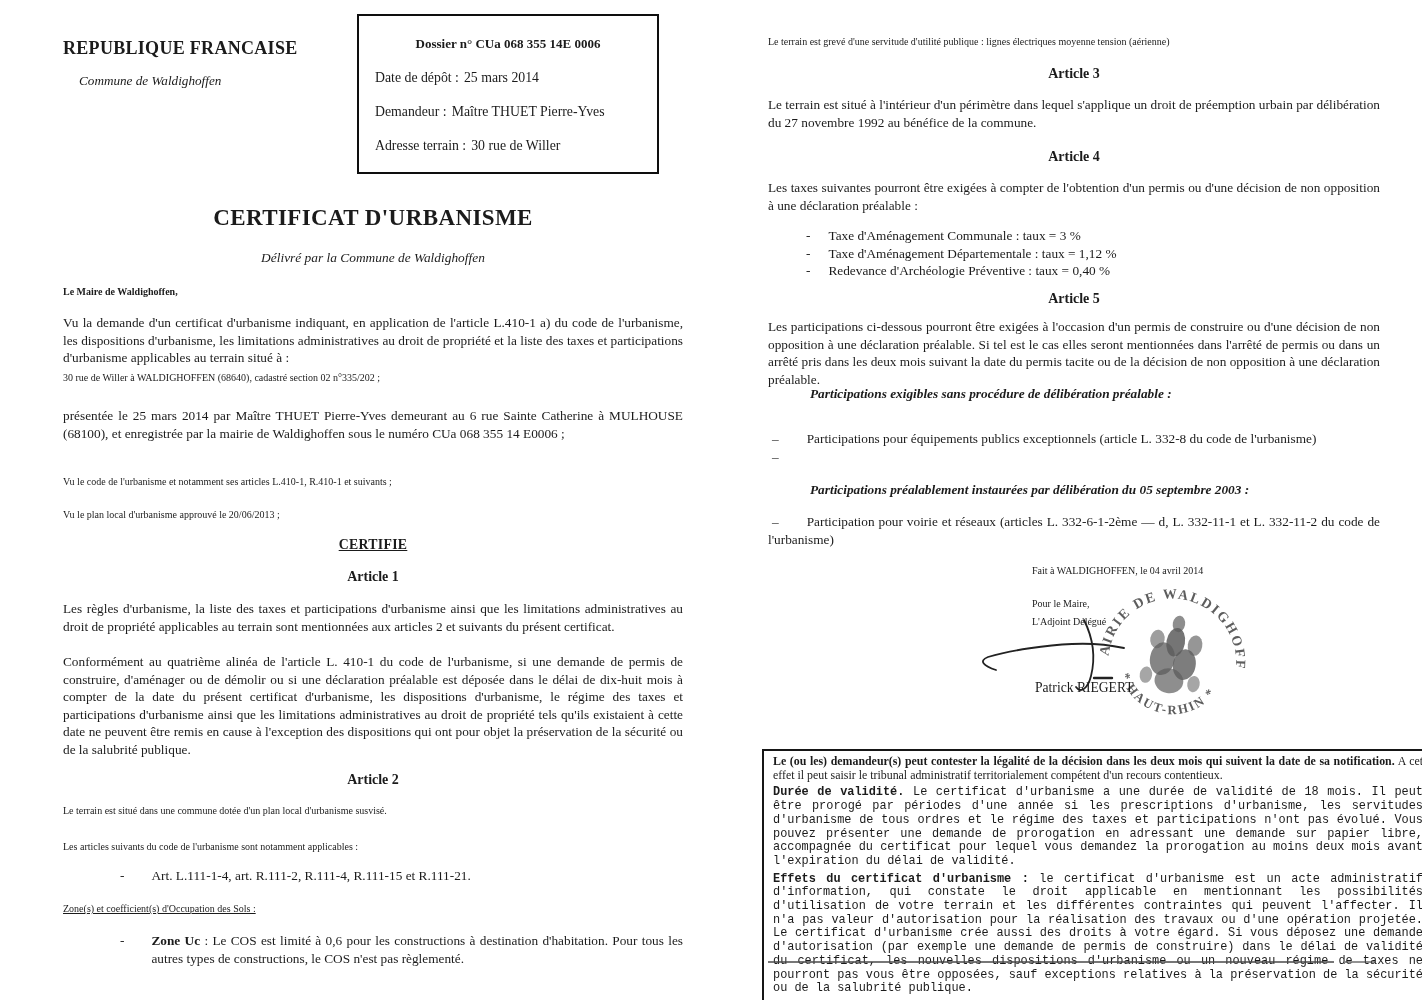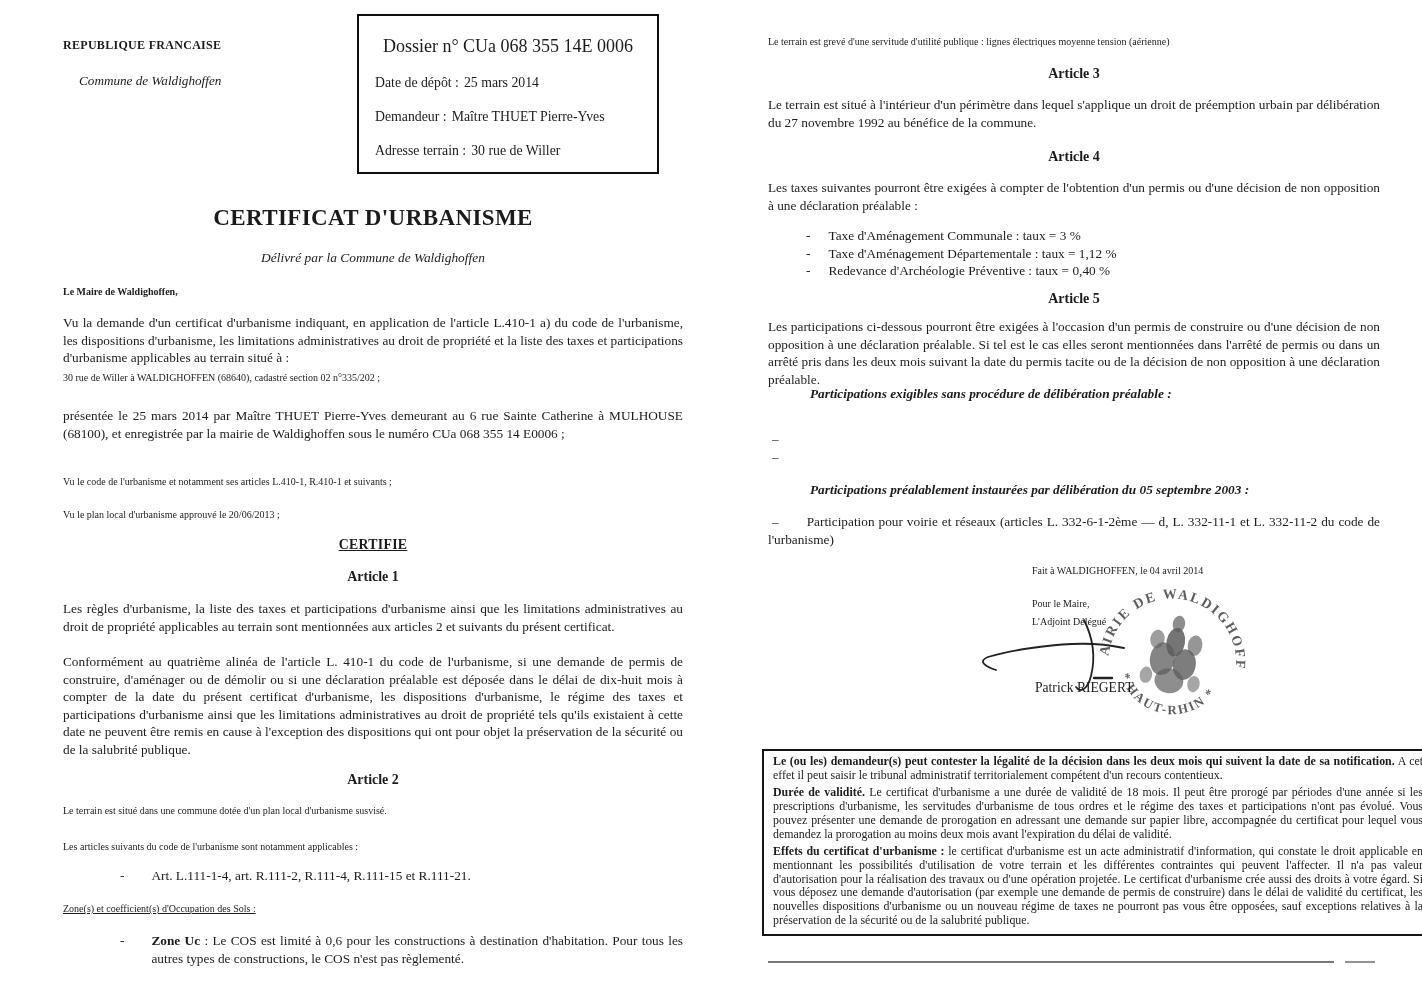--- a/index.html
+++ b/index.html
@@ -13,29 +13,29 @@
   .para{font-size:13.3px;line-height:17.5px;text-align:justify;}
   .line{font-size:10px;line-height:17px;}
   .center{text-align:center;}
   .bold{font-weight:bold;}
   .underline{text-decoration:underline;}
 
   
   .lp{left:63px;width:620px;}
   .rp{left:768px;width:612px;}
 
-  .republic{font-size:12px;font-weight:bold;letter-spacing:.3px;}
+  .republic{font-size:18px;font-weight:bold;letter-spacing:.3px;}
   .commune{font-size:13.2px;font-style:italic;}
 
   .dossier-box{
     left:357px;top:14px;width:302px;height:160px;
     border:2px solid #0e0e0e;background:#fff;
     padding:20px 16px 0 16px;box-sizing:border-box;
   }
-  .dossier-title{font-size:18px;font-weight:normal;text-align:center;}
+  .dossier-title{font-size:13px;font-weight:bold;text-align:center;}
   .dossier-field{margin-top:18px;font-size:13.8px;}
   .dossier-field .lbl{font-weight:normal;}
   .dossier-field .val{margin-left:5px;}
 
   .doc-title{font-size:23px;font-weight:bold;letter-spacing:.4px;}
   .doc-subtitle{font-size:13.4px;font-style:italic;}
   .h-article{font-size:14px;font-weight:bold;}
   .certifie{font-size:13.8px;font-weight:bold;text-decoration:underline;letter-spacing:.3px;}
 
   .bullet-row{display:flex;font-size:13.3px;line-height:17.5px;}
@@ -45,21 +45,21 @@
   .sec-head{font-size:13.3px;font-weight:bold;font-style:italic;}
 
   .legal-box{
     left:762px;top:749px;width:672px;
     border:2px solid #161616;box-sizing:border-box;
     padding:4px 9px 7px 9px;background:#fff;
   }
   .legal-box p{
     margin:0;font-size:11.9px;line-height:13.7px;text-align:justify;
   }
-  .legal-box p + p{margin-top:4px;}
+  .legal-box p + p{margin-top:4px;font-family:Liberation Mono, monospace;}
   .legal-box .lead{font-weight:bold;}
 
   .artifact-line{left:768px;top:961px;width:566px;height:2px;background:#4a4a4a;opacity:.75;}
   .artifact-line2{left:1345px;top:961px;width:30px;height:2px;background:#4a4a4a;opacity:.6;}
 
   .stamp{left:1090px;top:578px;opacity:.82;transform:rotate(10deg);}
   .signature{left:972px;top:608px;}
   .signer{font-size:13.6px;}
 </style>
 </head>
@@ -137,20 +137,21 @@
 </div>
 
 <div class="abs rp center h-article" style="top:291px;">Article 5</div>
 <div class="abs rp para" style="top:318px;">Les participations ci-dessous pourront être exigées à l'occasion d'un permis de construire ou d'une décision de non opposition à une déclaration préalable. Si tel est le cas elles seront mentionnées dans l'arrêté de permis ou dans un arrêté pris dans les deux mois suivant la date du permis tacite ou de la décision de non opposition à une déclaration préalable.</div>
 
 <div class="abs rp sec-head" style="top:386px;padding-left:42px;box-sizing:border-box;">Participations exigibles sans procédure de délibération préalable :</div>
 
 <div class="abs rp" style="top:430px;">
   <div class="bullet-row" style="line-height:18px;">
     <span class="dash" style="padding-left:4px;">–</span>
+    <span style="margin-left:28px;">Participations pour équipements publics exceptionnels (article L. 332-8 du code de l'urbanisme)</span>
   </div>
   <div class="bullet-row" style="line-height:18px;">
     <span class="dash" style="padding-left:4px;">–</span>
   </div>
 </div>
 
 <div class="abs rp sec-head" style="top:482px;padding-left:42px;box-sizing:border-box;">Participations préalablement instaurées par délibération du 05 septembre 2003 :</div>
 
 <div class="abs rp para" style="top:513px;">
   <span style="padding-left:4px;">–</span><span style="margin-left:28px;"></span><span>Participation pour voirie et réseaux (articles L. 332-6-1-2ème — d, L. 332-11-1 et L. 332-11-2 du code de l'urbanisme)</span>

